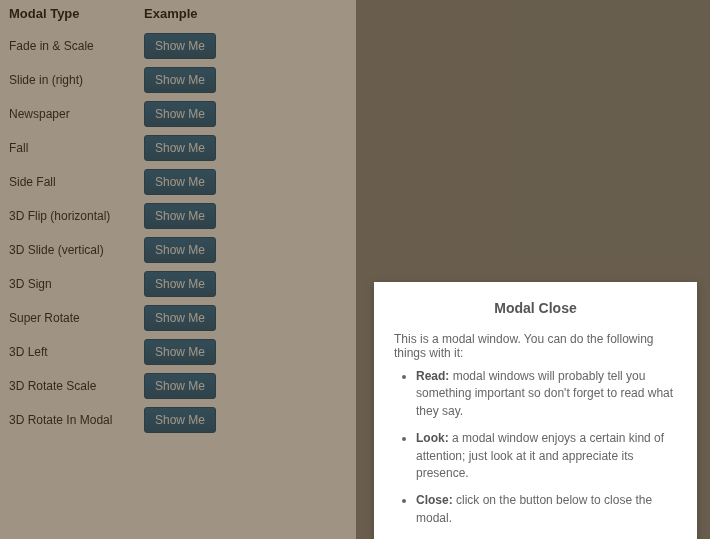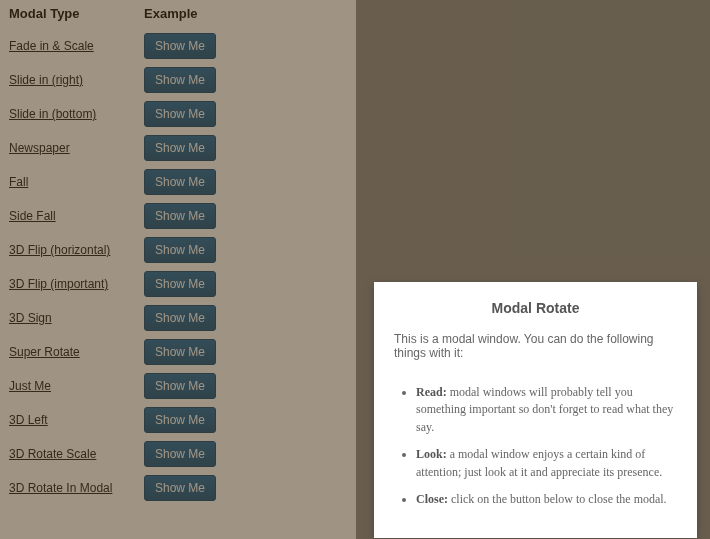--- a/index.html
+++ b/index.html
@@ -1,21 +1,21 @@
 <!DOCTYPE html>
 <html><head>
 <meta charset="utf-8">
 <style>
   * { box-sizing: border-box; margin: 0; padding: 0; }
   html, body { width: 710px; height: 539px; overflow: hidden; font-family: Arial, Helvetica, sans-serif; font-size: 13px; color: #333; background: #fff; }
   .page { position: relative; width: 710px; height: 539px; }
   table.grid { border-collapse: collapse; width: 340px; margin-left: 5px; margin-top: 0; }
   table.grid th { text-align: left; font-weight: bold; font-size: 13px; padding: 6px 4px 8px 4px; color: #111; }
   table.grid td { padding: 4px 4px; vertical-align: middle; font-size: 12px; color: #222; }
-  table.grid td.label-cell { width: 135px; text-decoration: underline; }
+  table.grid td.label-cell { width: 135px; }
   .btn {
     display: inline-block;
     background: #1a5f94;
     background: linear-gradient(#1f6aa3, #175586);
     color: #fff;
     border: 1px solid #0f4b7a;
     border-radius: 3px;
     padding: 5px 10px;
     font-size: 12px;
     cursor: pointer;
@@ -42,26 +42,25 @@
   .modal h3 {
     text-align: center;
     font-size: 14px;
     font-weight: bold;
     color: #555;
     margin-bottom: 16px;
   }
   .modal p.intro {
     font-size: 12px;
     color: #666;
-    margin-bottom: 24px;
+    margin-bottom: 8px;
   }
   .modal ul {
     list-style: disc;
     padding-left: 22px;
-    font-family: Liberation Serif, serif;
   }
   .modal ul li {
     font-size: 12px;
     color: #666;
     margin-bottom: 10px;
     line-height: 1.45;
   }
   .modal ul li b { color: #555; }
   
   .right-pane {
@@ -87,74 +86,66 @@
     <tbody id="rows-body">
         <tr>
           <td class="label-cell">Fade in &amp; Scale</td>
           <td><button class="btn">Show Me</button></td>
         </tr>
         <tr>
           <td class="label-cell">Slide in (right)</td>
           <td><button class="btn">Show Me</button></td>
         </tr>
         <tr>
-          <td class="label-cell">Slide in (bottom)</td>
-          <td><button class="btn">Show Me</button></td>
-        </tr>
-        <tr>
           <td class="label-cell">Newspaper</td>
           <td><button class="btn">Show Me</button></td>
         </tr>
         <tr>
           <td class="label-cell">Fall</td>
           <td><button class="btn">Show Me</button></td>
         </tr>
         <tr>
           <td class="label-cell">Side Fall</td>
           <td><button class="btn">Show Me</button></td>
         </tr>
         <tr>
           <td class="label-cell">3D Flip (horizontal)</td>
           <td><button class="btn">Show Me</button></td>
         </tr>
         <tr>
-          <td class="label-cell">3D Flip (important)</td>
+          <td class="label-cell">3D Slide (vertical)</td>
           <td><button class="btn">Show Me</button></td>
         </tr>
         <tr>
           <td class="label-cell">3D Sign</td>
           <td><button class="btn">Show Me</button></td>
         </tr>
         <tr>
           <td class="label-cell">Super Rotate</td>
-          <td><button class="btn">Show Me</button></td>
-        </tr>
-        <tr>
-          <td class="label-cell">Just Me</td>
           <td><button class="btn">Show Me</button></td>
         </tr>
         <tr>
           <td class="label-cell">3D Left</td>
           <td><button class="btn">Show Me</button></td>
         </tr>
         <tr>
           <td class="label-cell">3D Rotate Scale</td>
           <td><button class="btn">Show Me</button></td>
         </tr>
         <tr>
           <td class="label-cell">3D Rotate In Modal</td>
           <td><button class="btn">Show Me</button></td>
         </tr>
       </tbody>
   </table>
 
   <div class="overlay"></div>
 
   <div class="modal">
-    <h3>Modal Rotate</h3>
+    <h3>Modal Close</h3>
     <p class="intro">This is a modal window. You can do the following things with it:</p>
     <ul id="modal-list">
         <li><b>Read:</b><span> modal windows will probably tell you something important so don't forget to read what they say.</span></li>
         <li><b>Look:</b><span> a modal window enjoys a certain kind of attention; just look at it and appreciate its presence.</span></li>
         <li><b>Close:</b><span> click on the button below to close the modal.</span></li>
       </ul>
 
   </div>
 
 </div>

